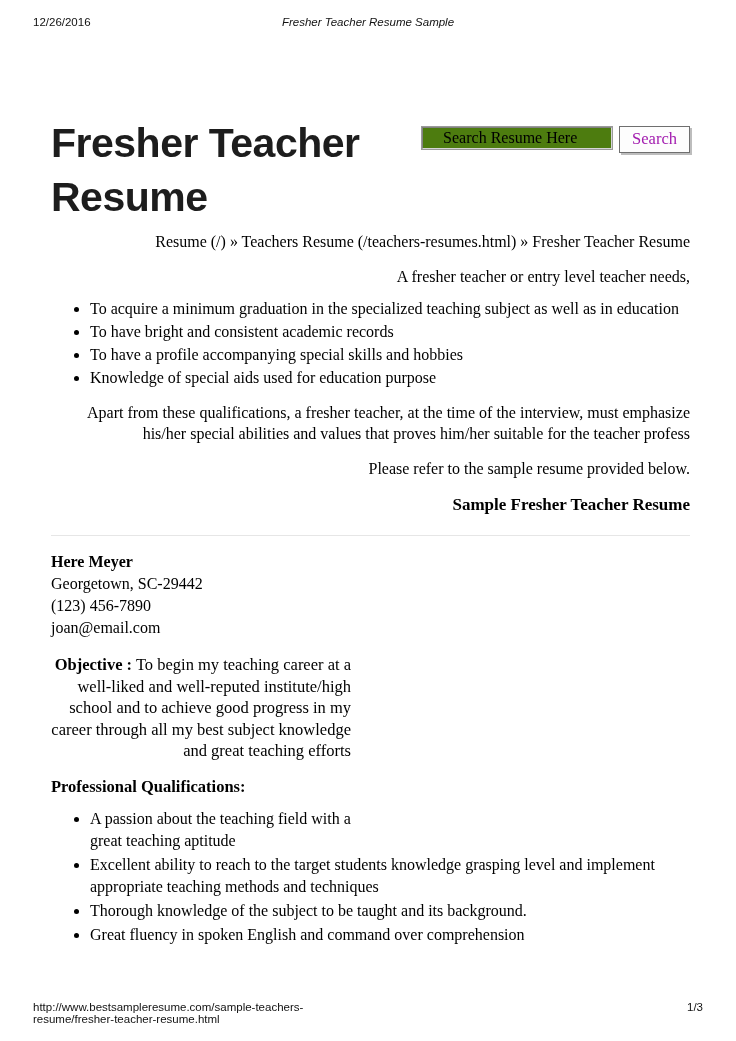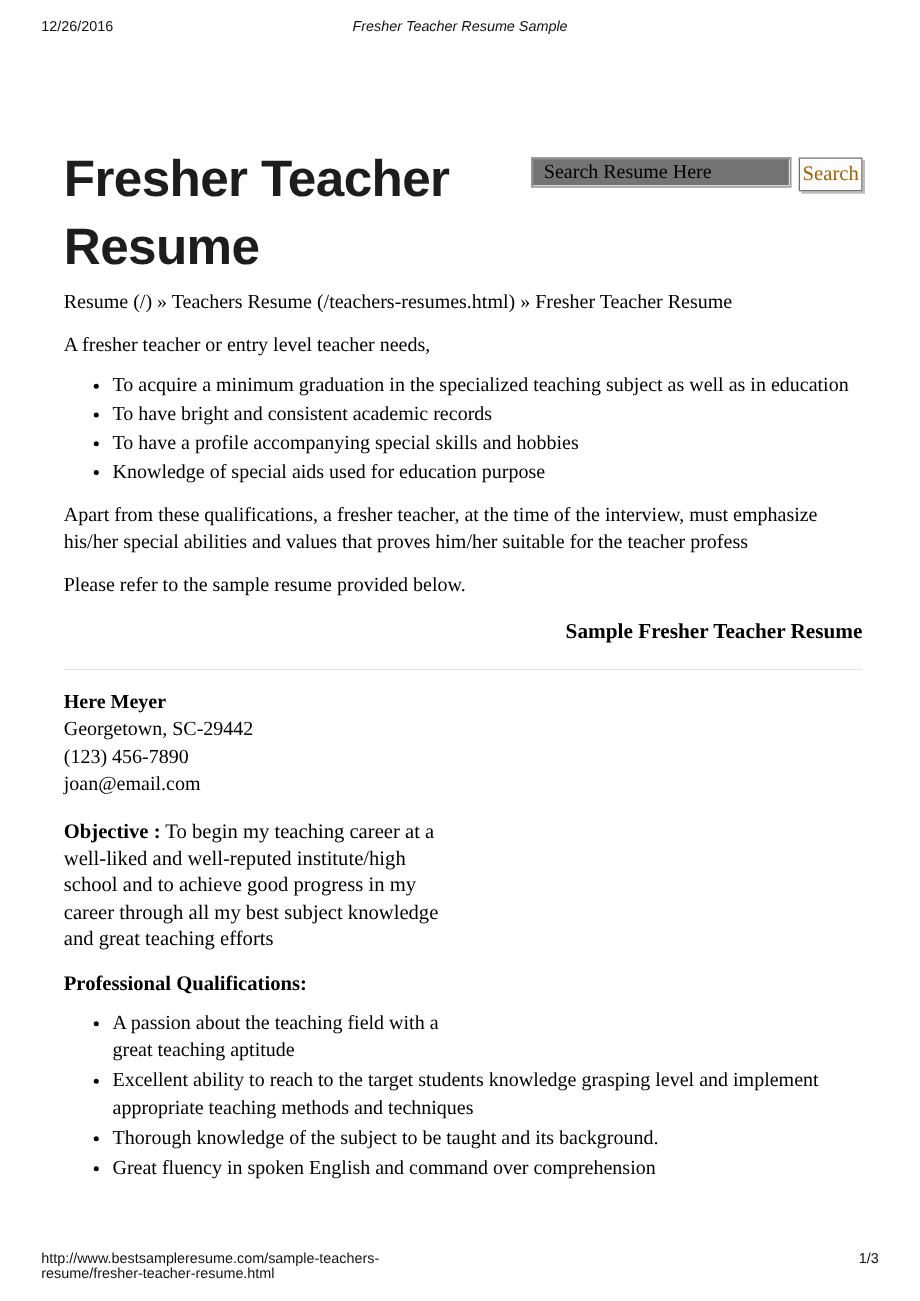--- a/index.html
+++ b/index.html
@@ -35,42 +35,42 @@
     font-family: "Liberation Sans", sans-serif;
     font-weight: 700;
     font-size: 41px;
     line-height: 54px;
     letter-spacing: -0.5px;
     color: #1d1d1d;
     max-width: 390px;
   }
   .search-form { display: flex; align-items: flex-start; gap: 6px; margin-top: 10px; }
   .search-input {
-    width: 208px; height: 24px;
+    width: 192px; height: 24px;
     border: 2px inset #d6d6d6;
     outline: 1px solid #9a9a9a;
     outline-offset: -1px;
-    padding: 1px 8px;
+    padding: 1px 20px;
     font-family: "Liberation Serif", serif;
     font-size: 16px; color: #000;
-    background: #737373;
+    background: #4d7c0f;
   }
   .search-button {
     height: 27px;
-    padding: 1px 2px 2px;
+    padding: 1px 12px 2px;
     font-family: "Liberation Serif", serif;
-    font-size: 16.5px; color: #a16207;
+    font-size: 16.5px; color: #a21caf;
     background: #fdfdfd;
     border: 1px solid #6f6f6f;
     box-shadow: 2px 2px 0 #bdbdbd;
     cursor: pointer;
   }
 
   .bodytext { font-size: 16px; line-height: 21px; }
-  p { margin: 0; }
+  p { margin: 0; text-align: right; }
   .breadcrumb { margin-top: 7px; }
   .crumb-link { color: #000; }
   .para-gap { margin-top: 14px; }
 
   ul { margin: 11px 0 0 0; padding-left: 39px; }
   li { line-height: 21px; margin: 2px 0; }
 
   h3.sample-title {
     margin: 16px 0 0;
     text-align: right;

